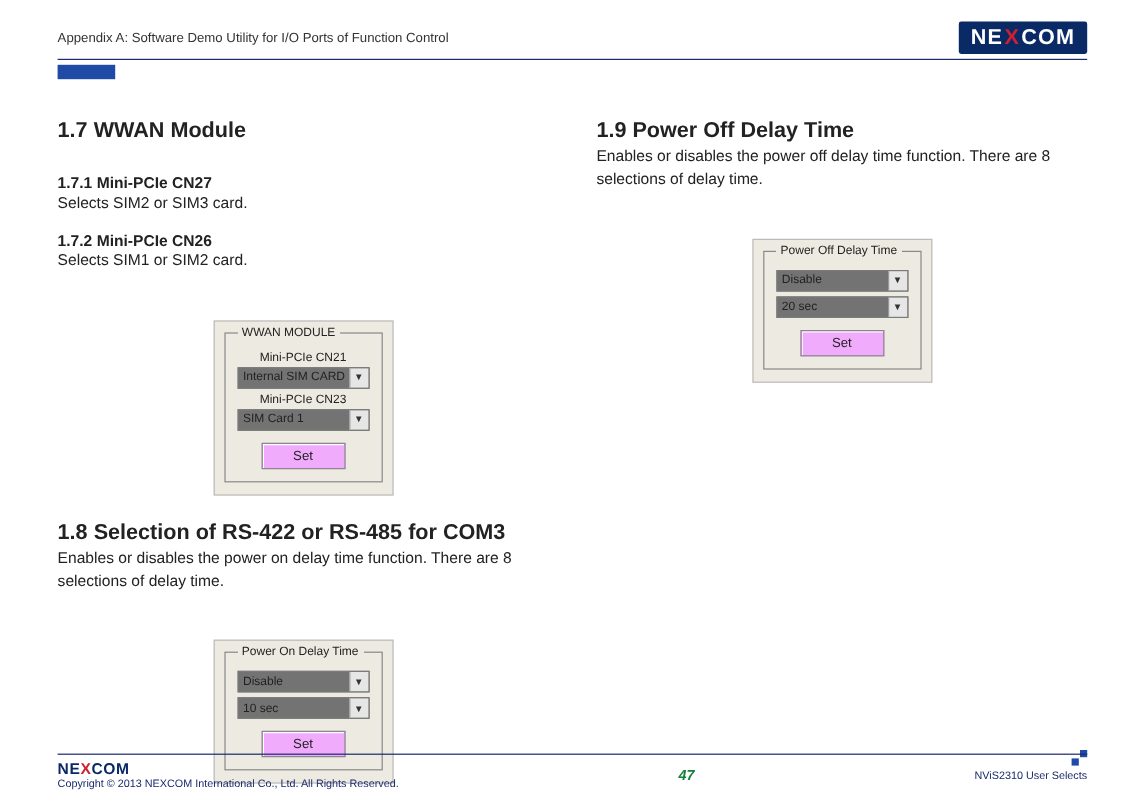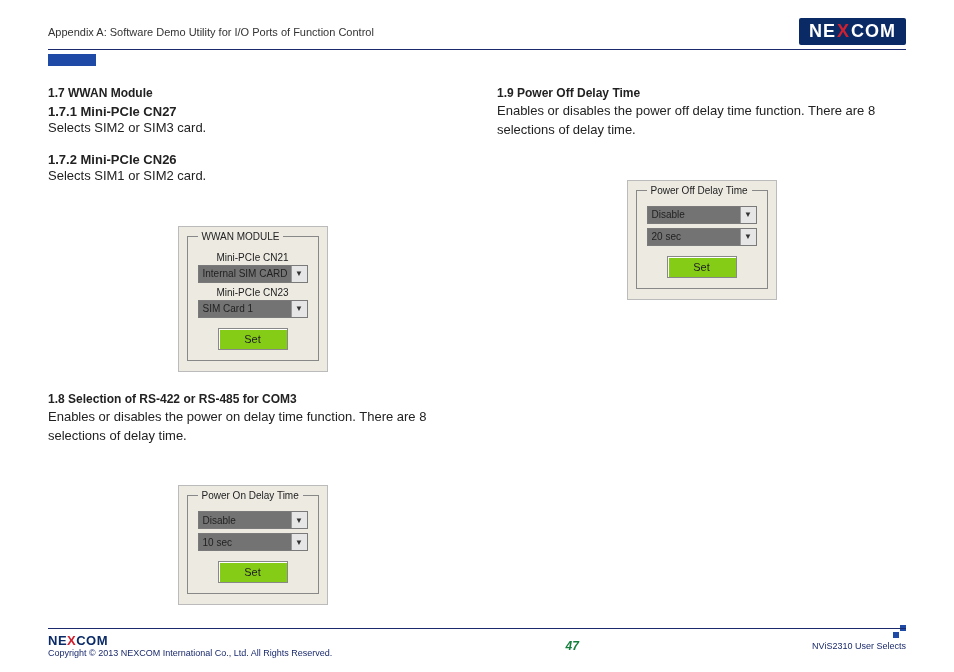--- a/index.html
+++ b/index.html
@@ -32,22 +32,22 @@
     border-radius: 2px;
     display: inline-flex;
     align-items: center;
   }
   .logo-big .x { color: #d02030; padding: 0 1px; }
   .bluetab {
     width: 48px; height: 12px; background: #1f4aa6; margin-top: 4px; margin-bottom: 20px;
   }
   .cols { display: flex; gap: 40px; }
   .col { flex: 1; }
-  h2 { font-size: 12px; font-weight: 700; margin-bottom: 2px; }
-  h3 { font-size: 13px; font-weight: 700; margin-top: 4px; }
+  h2 { font-size: 18px; font-weight: 700; margin-bottom: 2px; margin-top: 12px; }
+  h3 { font-size: 13px; font-weight: 700; margin-top: 26px; }
   .body { font-size: 13px; line-height: 1.45; }
 
   .panel-wrap { display:flex; justify-content:center; margin: 12px 0 20px 0; }
   .panel {
     background: #edeae2;
     border: 1px solid #bbb;
     padding: 4px 8px 10px 8px;
     font-family: Tahoma, Arial, sans-serif;
     font-size: 10px;
     color: #222;
@@ -64,21 +64,21 @@
     background:#737373; border:1px solid #7a7a7a; width:110px; height:18px;
     font-size:10px; padding: 0 0 0 4px; margin: 0 auto 4px auto;
   }
   .dd .arrow {
     width:16px; height:16px; background:#e6e6e6; border-left:1px solid #999;
     display:flex; align-items:center; justify-content:center; font-size:8px; color:#333;
   }
   .btn {
     display:block; margin: 10px auto 0 auto;
     width: 70px; height: 22px; line-height:20px; text-align:center;
-    background:#84cc16; border:1px solid #888; font-size:11px;
+    background:#f0abfc; border:1px solid #888; font-size:11px;
     box-shadow: inset 1px 1px 0 #fff;
   }
 
   .footer {
     position:absolute; left:48px; right:48px; bottom:14px;
     border-top:1px solid #1a2a6c; padding-top:4px;
     display:flex; justify-content:space-between; align-items:center;
     font-size:9px; color:#1a2a6c;
   }
   .logo-small {

